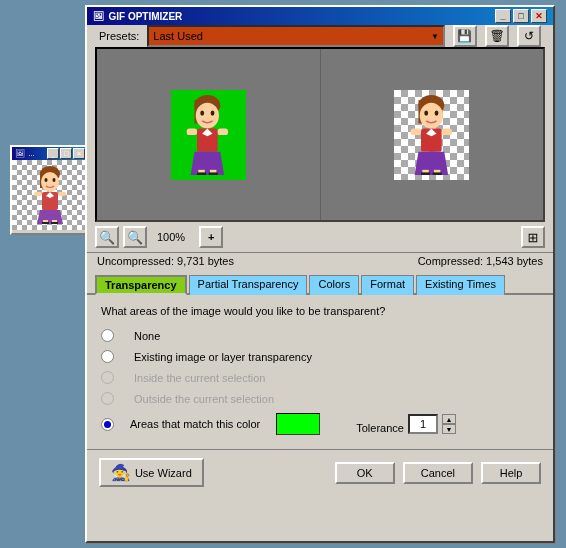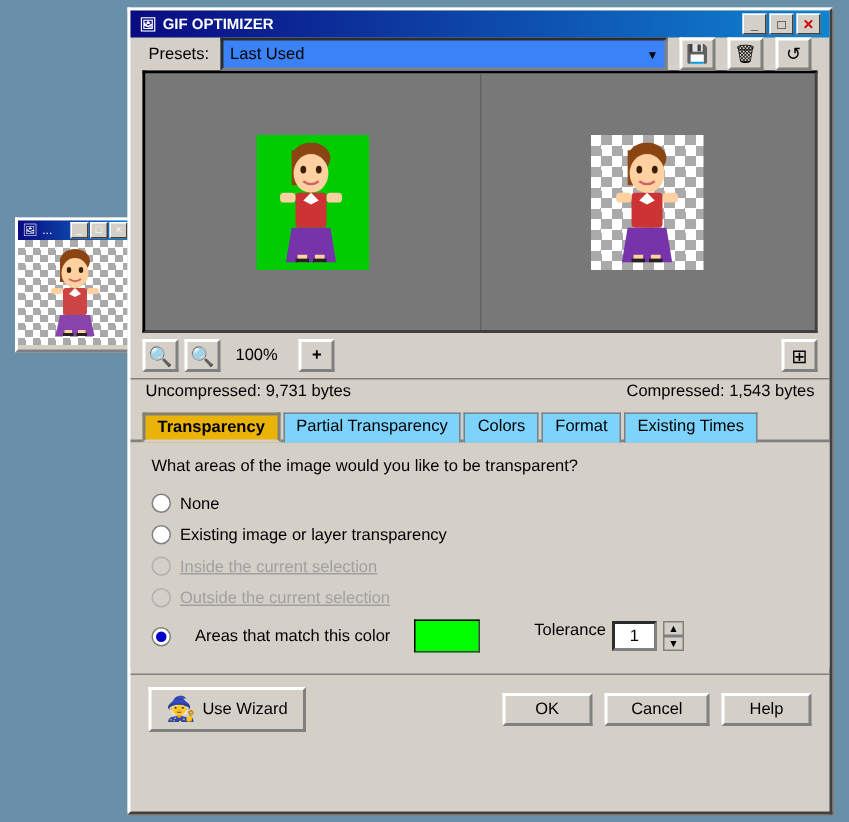--- a/index.html
+++ b/index.html
@@ -115,21 +115,21 @@
     .presets-row {
       display: flex;
       align-items: center;
       padding: 0 12px;
       gap: 8px;
     }
     .presets-select {
       flex: 1;
       height: 22px;
       border: 2px inset #808080;
-      background: #3b82f6;
+      background: #c2410c;
       font-size: 11px;
       padding: 0 4px;
       display: flex;
       align-items: center;
       justify-content: space-between;
       cursor: pointer;
     }
     .presets-select-arrow {
       font-size: 8px;
     }
@@ -225,21 +225,21 @@
       font-size: 11px;
       cursor: pointer;
       background: #7dd3fc;
       border: 1px solid #808080;
       border-bottom: none;
       margin-right: 2px;
       position: relative;
       top: 2px;
     }
     .tab.active {
-      background: #eab308;
+      background: #84cc16;
       border: 2px solid #808080;
       border-bottom: 2px solid #d4d0c8;
       z-index: 2;
       font-weight: bold;
     }
 
     
     .tab-content {
       padding: 10px 14px;
       background: #d4d0c8;
@@ -249,21 +249,21 @@
       margin-bottom: 12px;
     }
     .radio-group {
       display: flex;
       flex-direction: column;
       gap: 8px;
     }
     .radio-item {
       display: flex;
       align-items: center;
-      gap: 6px;
+      gap: 20px;
       font-size: 11px;
     }
     .radio-circle {
       width: 13px;
       height: 13px;
       border-radius: 50%;
       border: 1px solid #808080;
       background: white;
       display: flex;
       align-items: center;
@@ -272,38 +272,37 @@
     }
     .radio-circle.checked::after {
       content: '';
       width: 7px;
       height: 7px;
       border-radius: 50%;
       background: #0000cc;
     }
     .radio-label.disabled {
       color: #a0a0a0;
-      text-decoration: underline;
     }
 
     .color-match-row {
       display: flex;
       align-items: center;
       gap: 16px;
     }
     .color-swatch {
       width: 44px;
       height: 22px;
       background: #00ff00;
       border: 1px inset #404040;
       cursor: pointer;
     }
     .tolerance-group {
       display: flex;
-      align-items: flex-start;
+      align-items: flex-end;
       gap: 4px;
       margin-left: 20px;
     }
     .tolerance-label { font-size: 11px; }
     .tolerance-input {
       width: 30px;
       height: 20px;
       border: 2px inset #808080;
       background: white;
       font-size: 11px;

